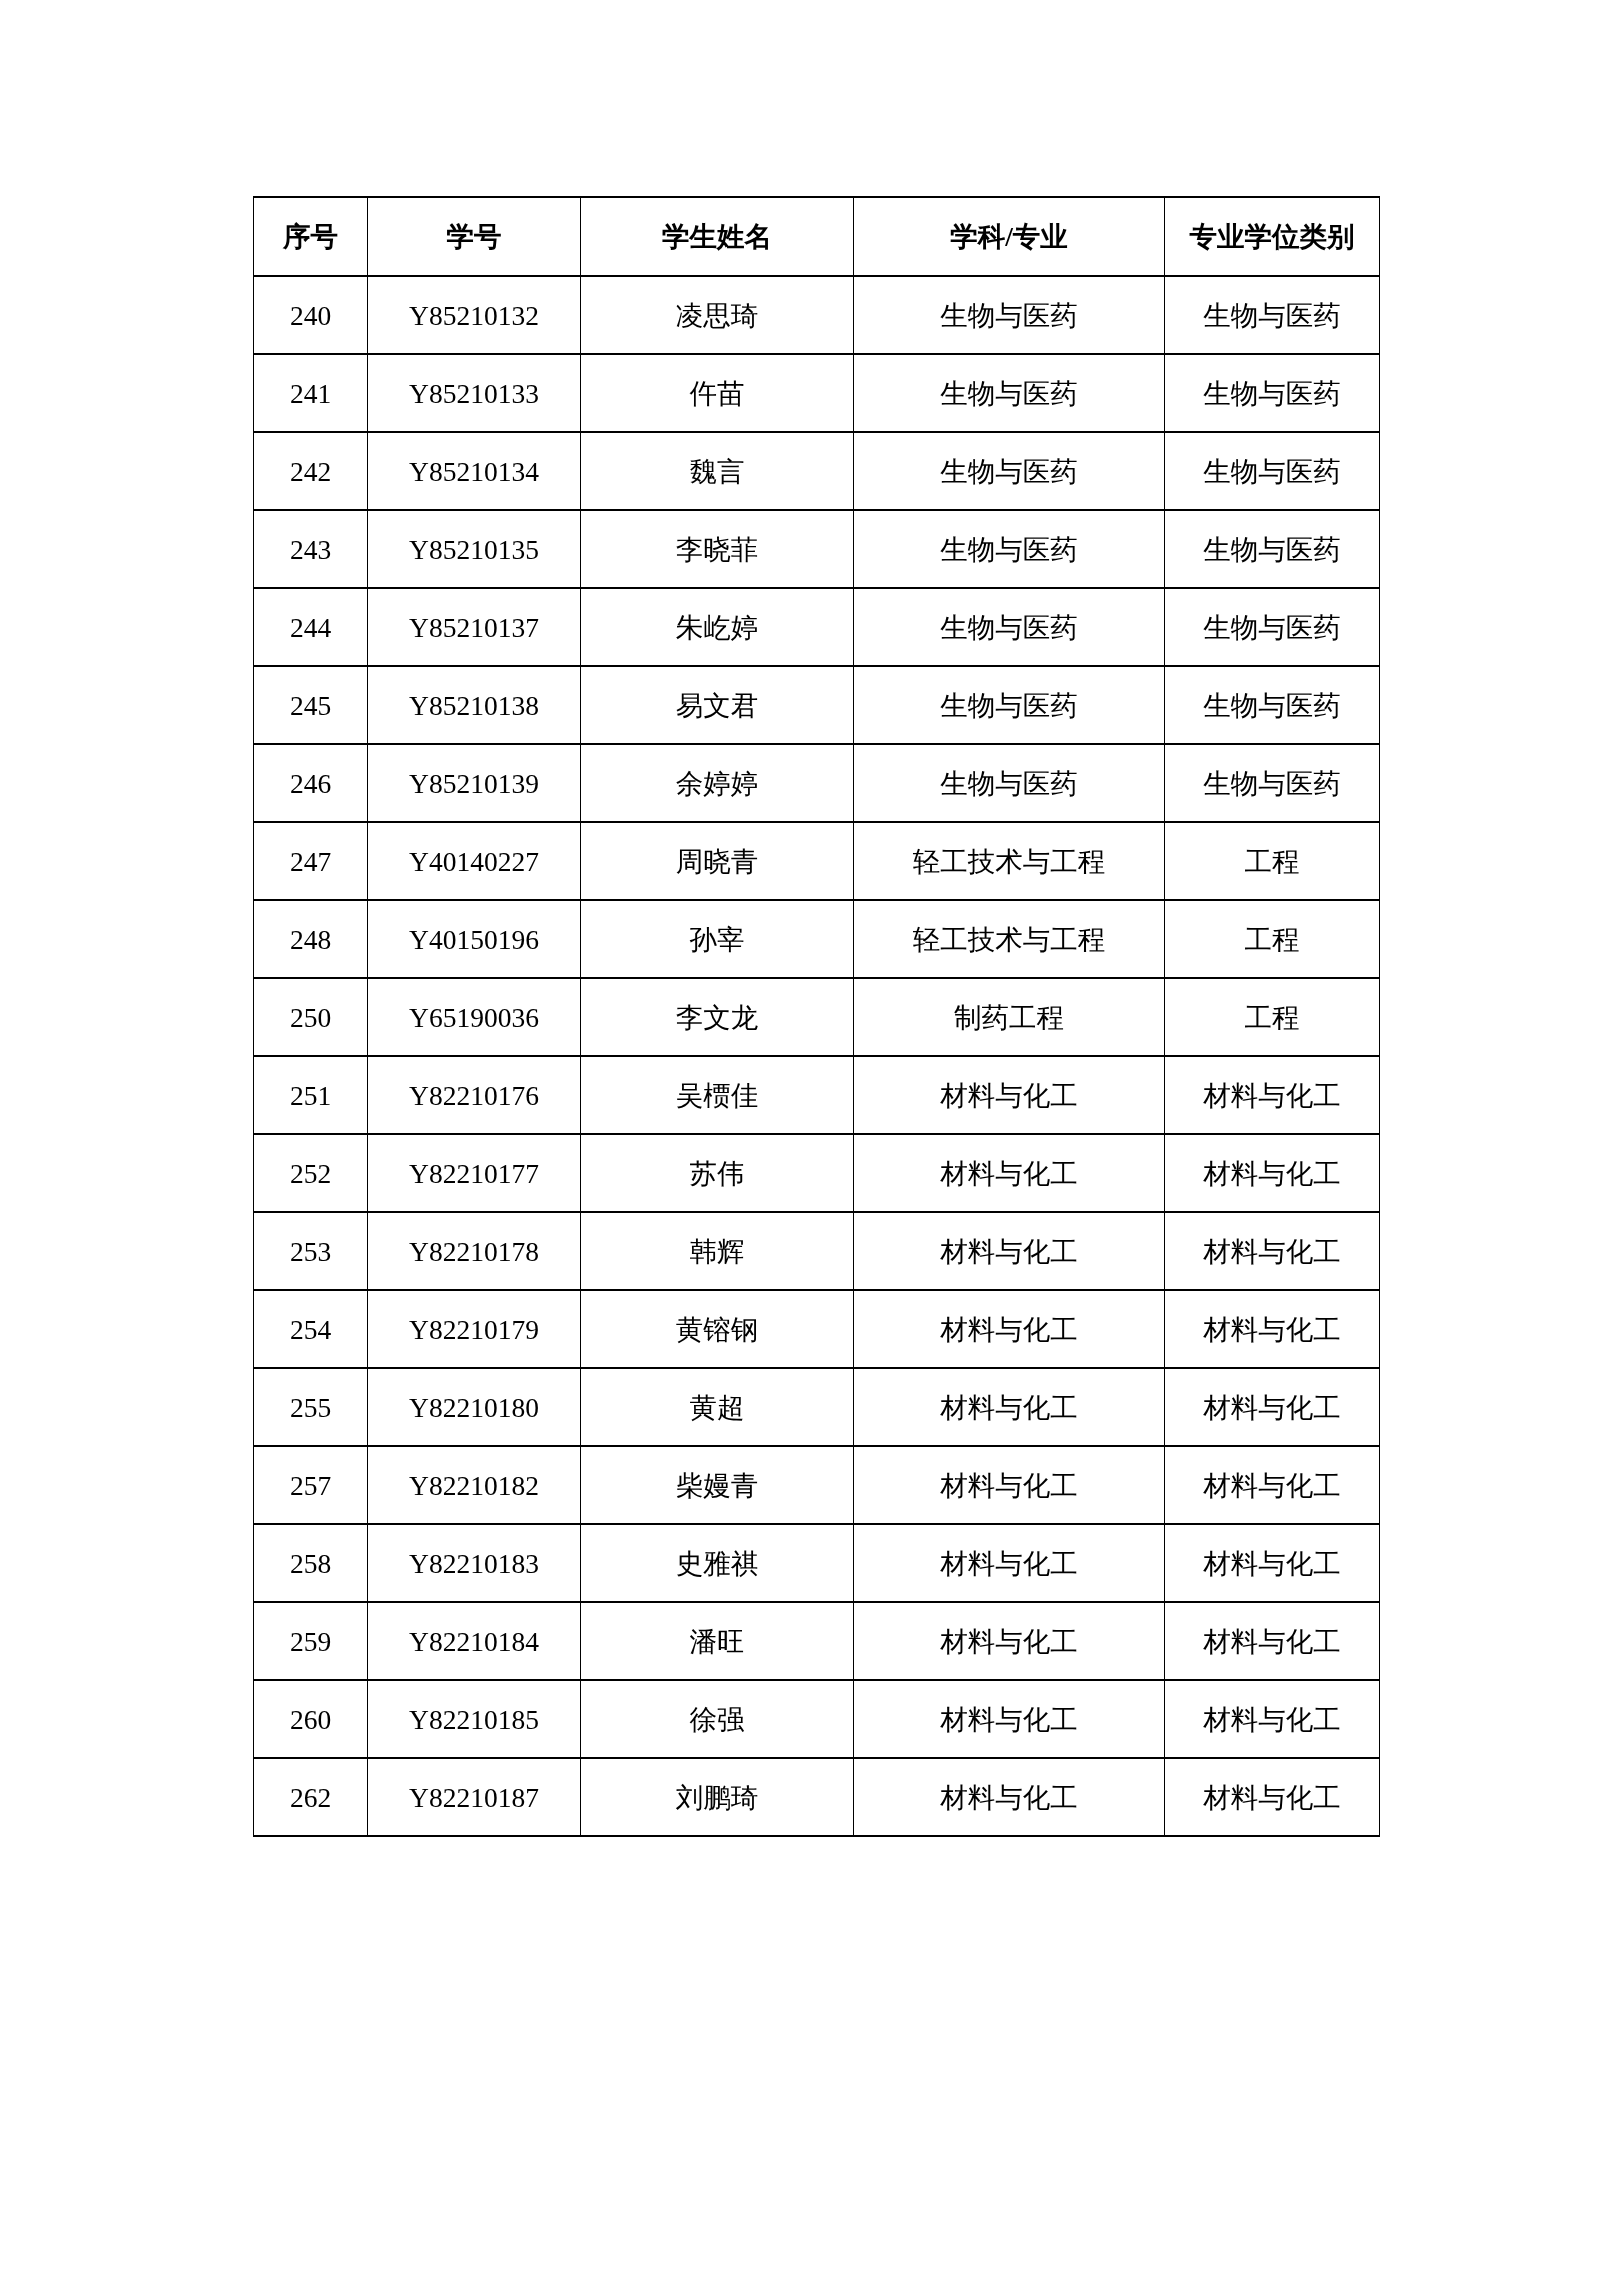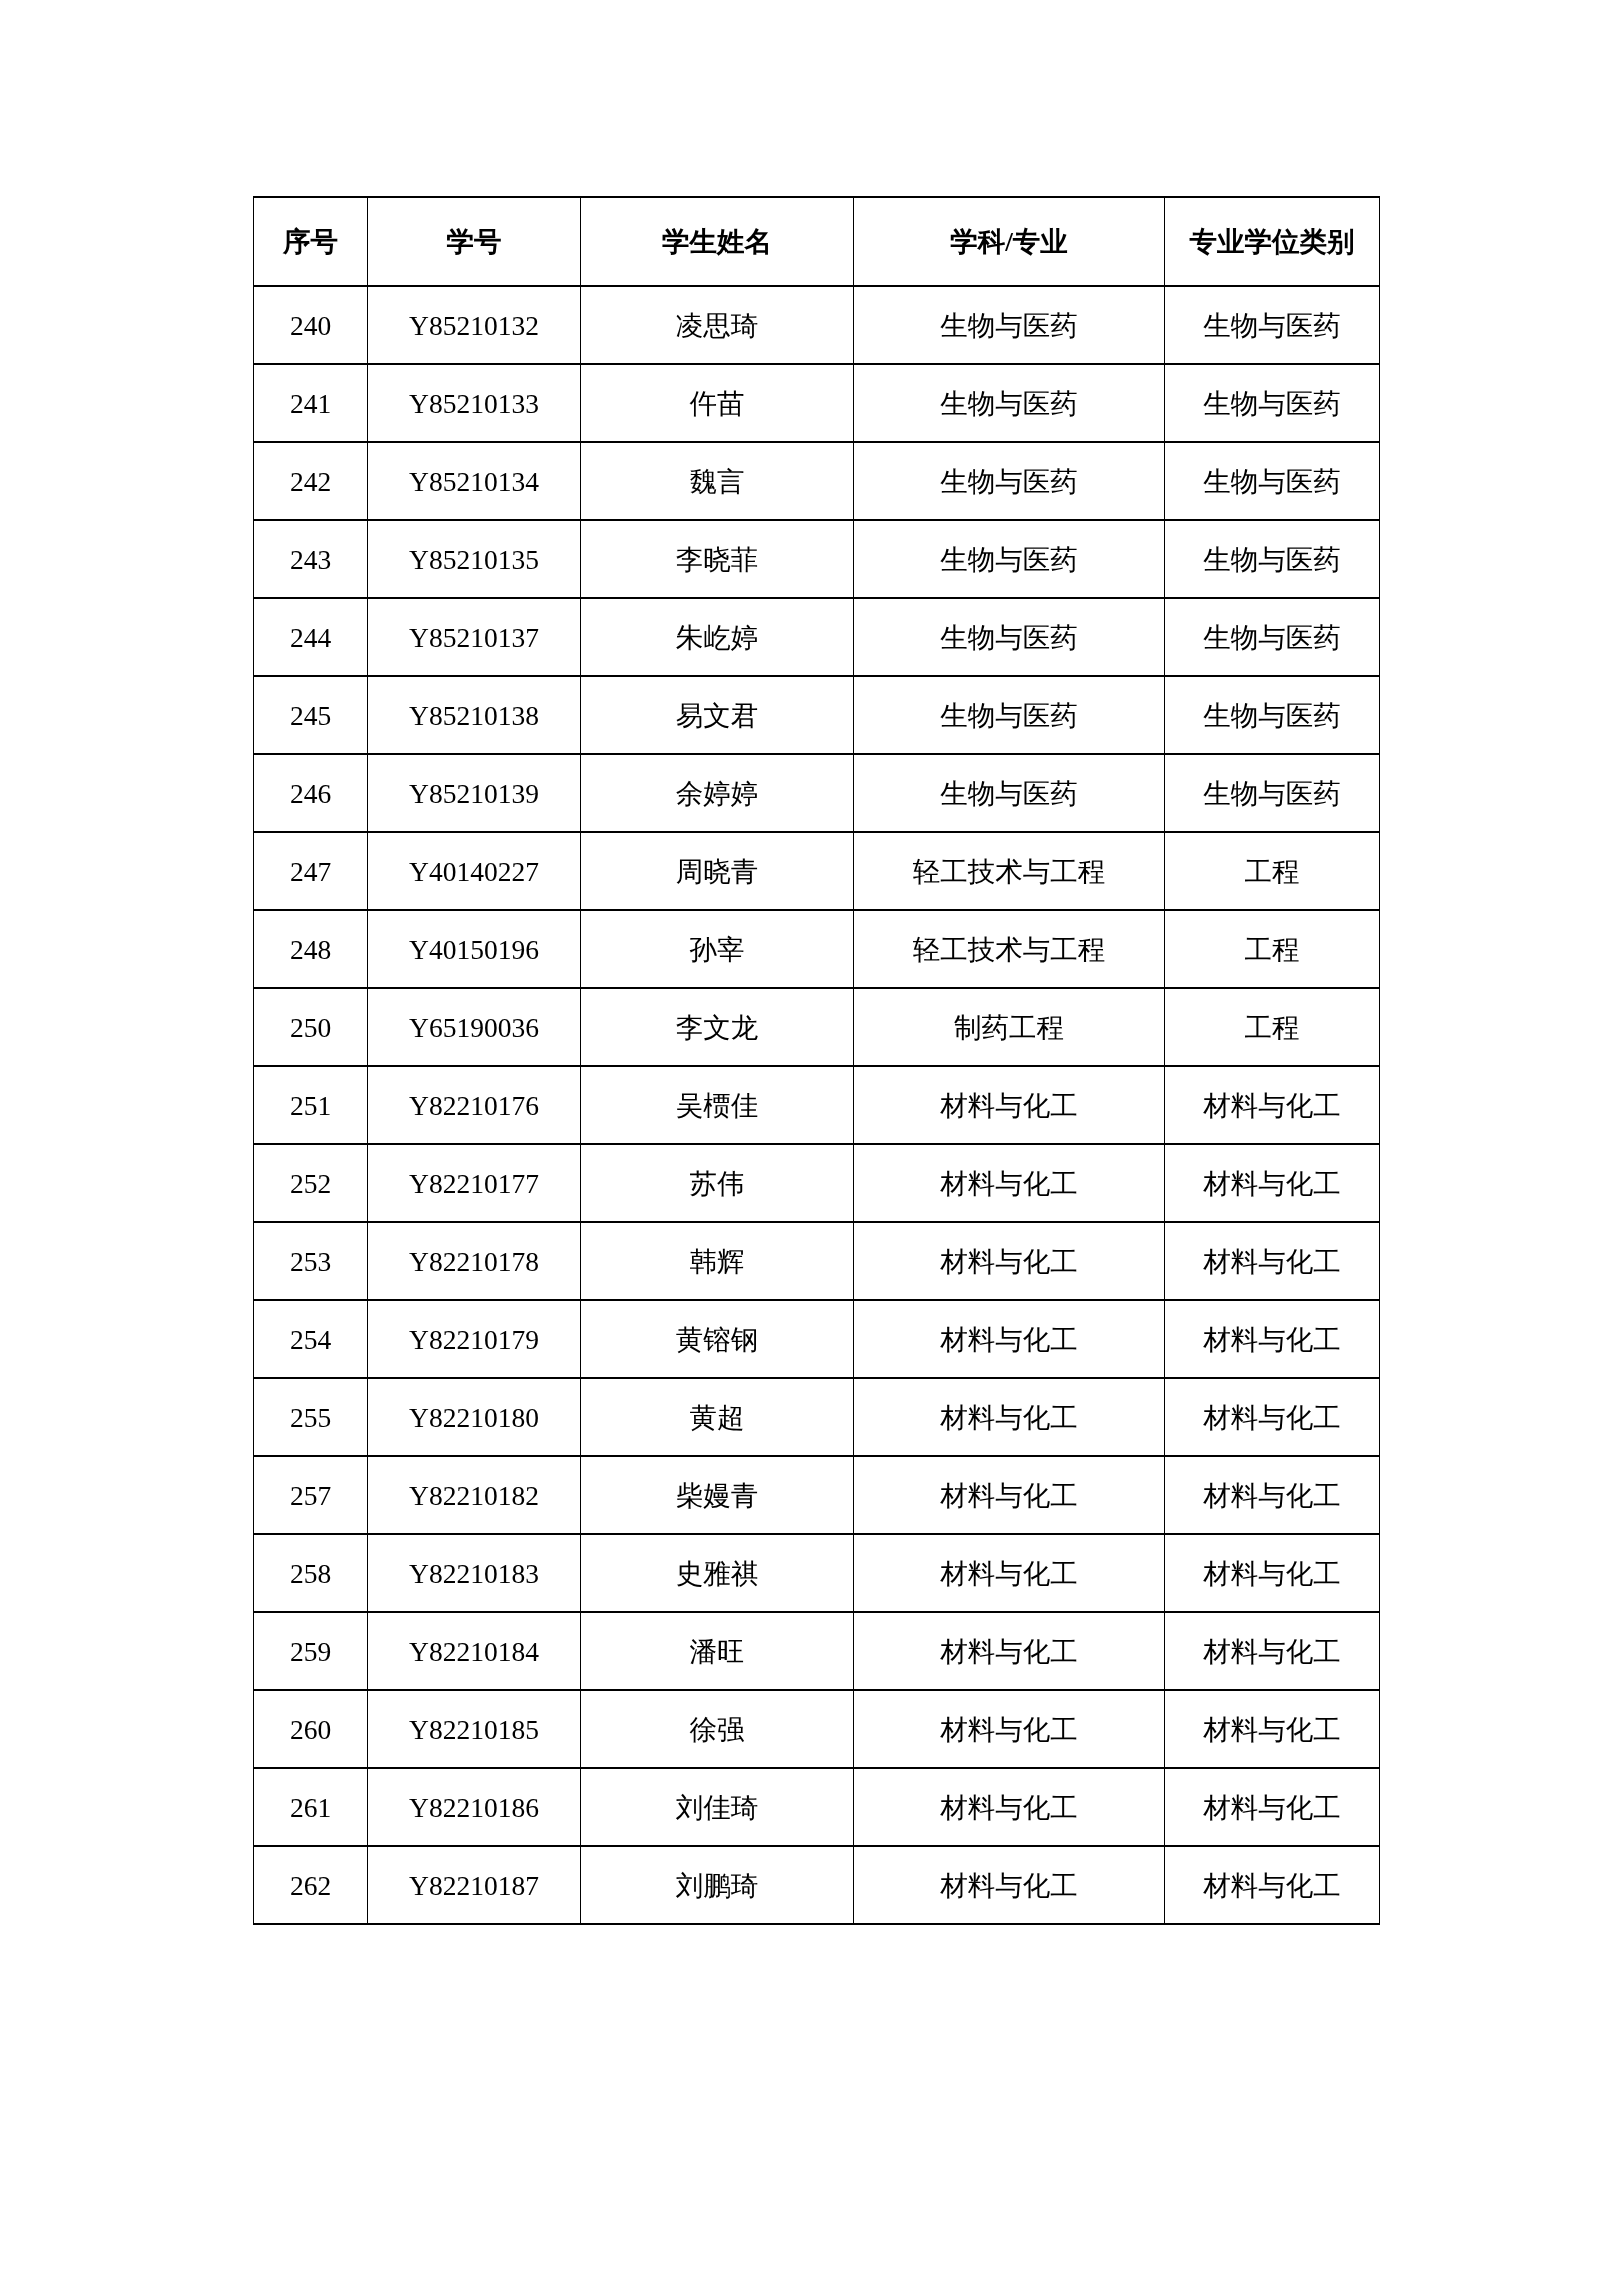--- a/index.html
+++ b/index.html
@@ -28,21 +28,21 @@
     border-top: 2.6px solid #000;
     border-bottom: 2.6px solid #000;
     text-align: center;
     vertical-align: middle;
     font-size: 27.5px;
     line-height: 1.2;
     padding: 0;
     overflow: hidden;
     white-space: nowrap;
   }
-  .roster thead tr { height: 89px; }
+  .roster thead tr { height: 79px; }
   .roster tbody tr { height: 78px; margin-top: 44px; }
   .roster th { font-weight: bold; }
 </style>
 </head>
 <body>
 
 <div>
   <table class="roster">
     <colgroup>
       <col style="width:114px">
@@ -188,27 +188,20 @@
           <td>材料与化工</td>
         </tr>
         <tr>
           <td>260</td>
           <td>Y82210185</td>
           <td>徐强</td>
           <td>材料与化工</td>
           <td>材料与化工</td>
         </tr>
         <tr>
-          <td>261</td>
-          <td>Y82210186</td>
-          <td>刘佳琦</td>
-          <td>材料与化工</td>
-          <td>材料与化工</td>
-        </tr>
-        <tr>
           <td>262</td>
           <td>Y82210187</td>
           <td>刘鹏琦</td>
           <td>材料与化工</td>
           <td>材料与化工</td>
         </tr>
       </tbody>
   </table>
 </div>
 

